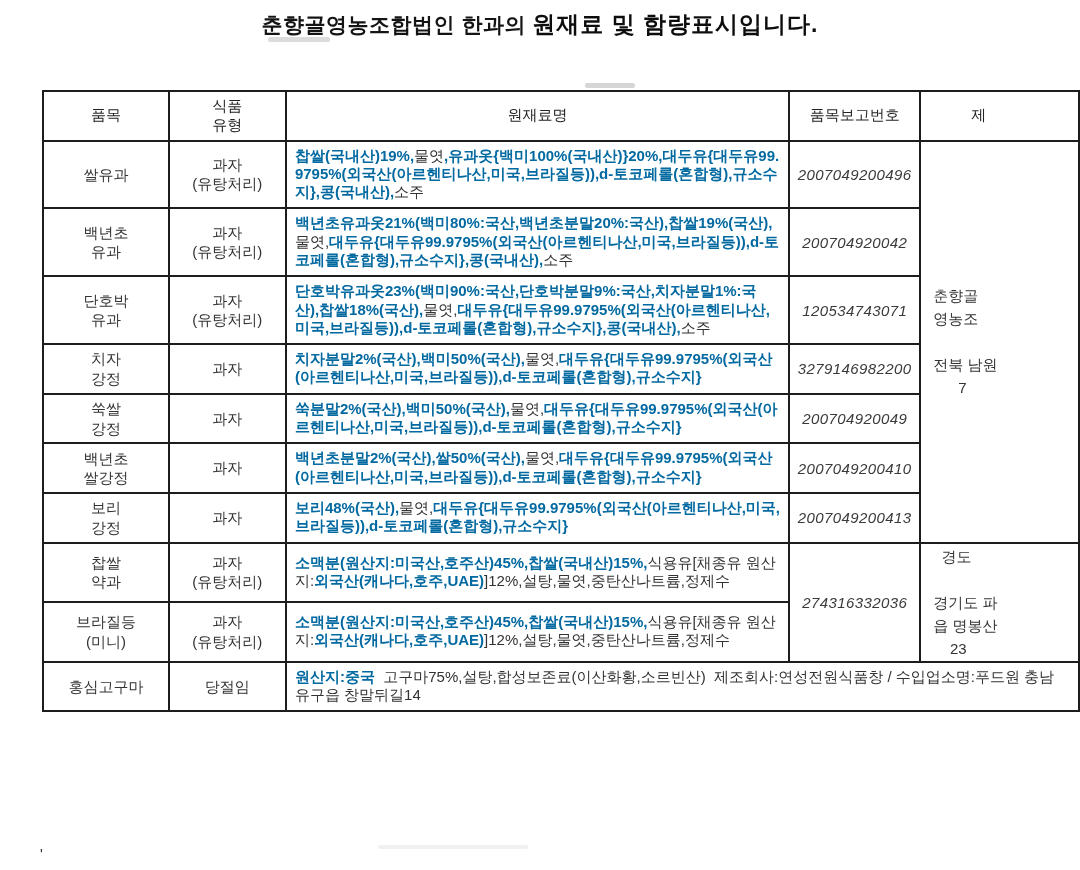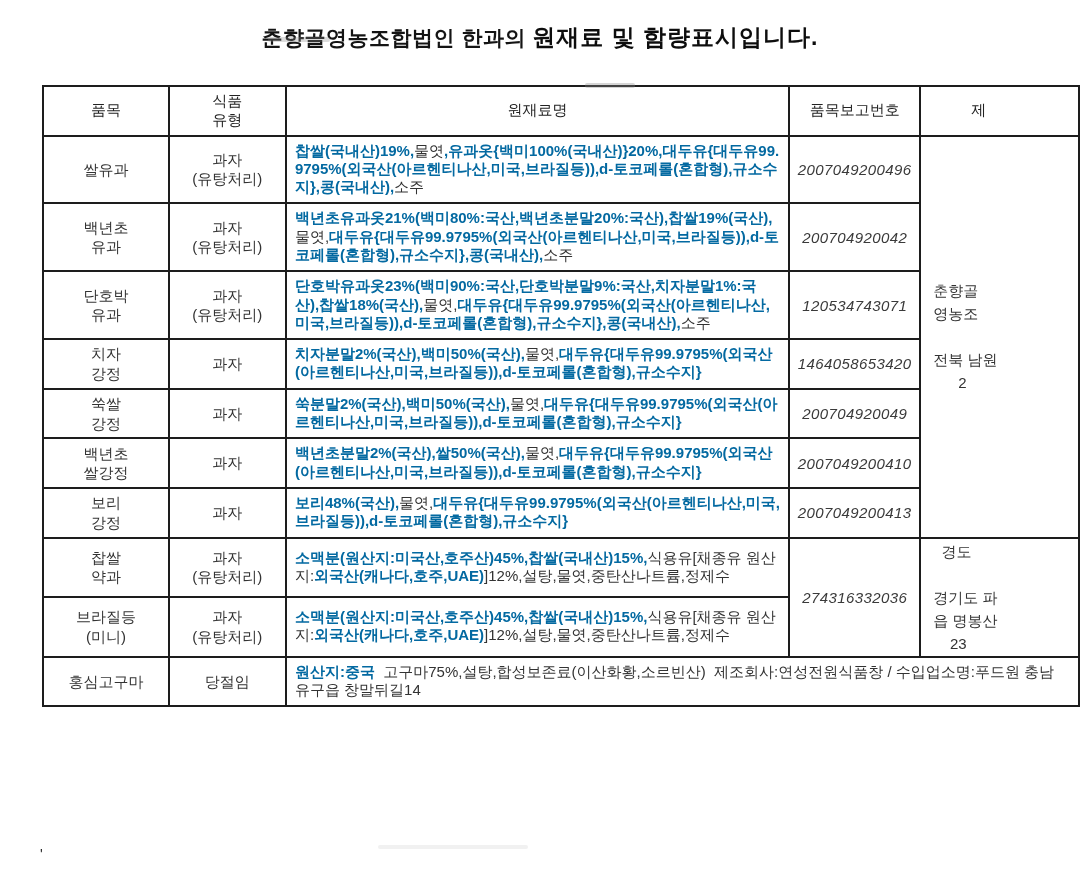--- a/index.html
+++ b/index.html
@@ -1,22 +1,22 @@
 <!DOCTYPE html>
 <html><head>
 <meta charset="utf-8">
 <style>
   html,body{margin:0;padding:0;background:#ffffff;overflow:hidden;}
   .page{position:relative;width:1080px;height:870px;background:#fff;
         font-family:"Liberation Sans","DejaVu Sans",sans-serif;color:#1a1a1a;}
-  .title{text-align:center;padding-top:22px;white-space:nowrap;}
+  .title{text-align:center;padding-top:9px;white-space:nowrap;}
   .t-prefix{font-size:21px;font-weight:700;letter-spacing:.5px;color:#141414;}
   .t-strong{font-size:23px;font-weight:800;letter-spacing:1px;color:#0d0d0d;}
   table.grid{border-collapse:collapse;table-layout:fixed;margin-left:42px;}
-  table.grid.main{margin-top:32px;}
+  table.grid.main{margin-top:50px;}
   table.grid.strip{margin-top:4px;}
   .grid th,.grid td{border:2px solid #1d1d1d;vertical-align:middle;}
   .grid th{font-size:15px;font-weight:500;color:#222;padding:5px 2px;height:36px;
            line-height:1.25;white-space:pre-line;text-align:center;}
   .grid th.c4{text-align:left;padding-left:50px;}
   td.c-item,td.c-type{font-size:15px;color:#333;text-align:center;
                       white-space:pre-line;line-height:1.3;padding:4px 2px;}
   td.c-ing{font-size:15px;line-height:1.22;padding:5px 8px 6px 8px;
            white-space:pre-wrap;word-break:break-all;vertical-align:middle;}
   .sb{font-weight:700;color:#0369a1;}
@@ -63,21 +63,21 @@
         <tr>
           <td class="c-item">쌀유과</td>
           <td class="c-type">과자
 (유탕처리)</td>
           <td class="c-ing"><span class="sb">찹쌀(국내산)19%,</span><span class="sn">물엿</span><span class="sb">,유과옷{백미100%(국내산)}20%,대두유{대두유99.9795%(외국산(아르헨티나산,미국,브라질등)),d-토코페롤(혼합형),규소수지},콩(국내산),</span><span class="sn">소주</span></td>
           <td class="c-rep">2007049200496</td>
           <td class="c-maker" rowspan="7">춘향골
 영농조
 
 전북 남원
-      2</td>
+      7</td>
         </tr>
         <tr>
           <td class="c-item">백년초
 유과</td>
           <td class="c-type">과자
 (유탕처리)</td>
           <td class="c-ing"><span class="sb">백년초유과옷21%(백미80%:국산,백년초분말20%:국산),찹쌀19%(국산),</span><span class="sn">물엿,</span><span class="sb">대두유{대두유99.9795%(외국산(아르헨티나산,미국,브라질등)),d-토코페롤(혼합형),규소수지},콩(국내산),</span><span class="sn">소주</span></td>
           <td class="c-rep">200704920042</td>
         </tr>
         <tr>
@@ -86,21 +86,21 @@
           <td class="c-type">과자
 (유탕처리)</td>
           <td class="c-ing"><span class="sb">단호박유과옷23%(백미90%:국산,단호박분말9%:국산,치자분말1%:국산),찹쌀18%(국산),</span><span class="sn">물엿,</span><span class="sb">대두유{대두유99.9795%(외국산(아르헨티나산,미국,브라질등)),d-토코페롤(혼합형),규소수지},콩(국내산),</span><span class="sn">소주</span></td>
           <td class="c-rep">120534743071</td>
         </tr>
         <tr>
           <td class="c-item">치자
 강정</td>
           <td class="c-type">과자</td>
           <td class="c-ing"><span class="sb">치자분말2%(국산),백미50%(국산),</span><span class="sn">물엿,</span><span class="sb">대두유{대두유99.9795%(외국산(아르헨티나산,미국,브라질등)),d-토코페롤(혼합형),규소수지}</span></td>
-          <td class="c-rep">1464058653420</td>
+          <td class="c-rep">3279146982200</td>
         </tr>
         <tr>
           <td class="c-item">쑥쌀
 강정</td>
           <td class="c-type">과자</td>
           <td class="c-ing"><span class="sb">쑥분말2%(국산),백미50%(국산),</span><span class="sn">물엿,</span><span class="sb">대두유{대두유99.9795%(외국산(아르헨티나산,미국,브라질등)),d-토코페롤(혼합형),규소수지}</span></td>
           <td class="c-rep">200704920049</td>
         </tr>
         <tr>
           <td class="c-item">백년초

